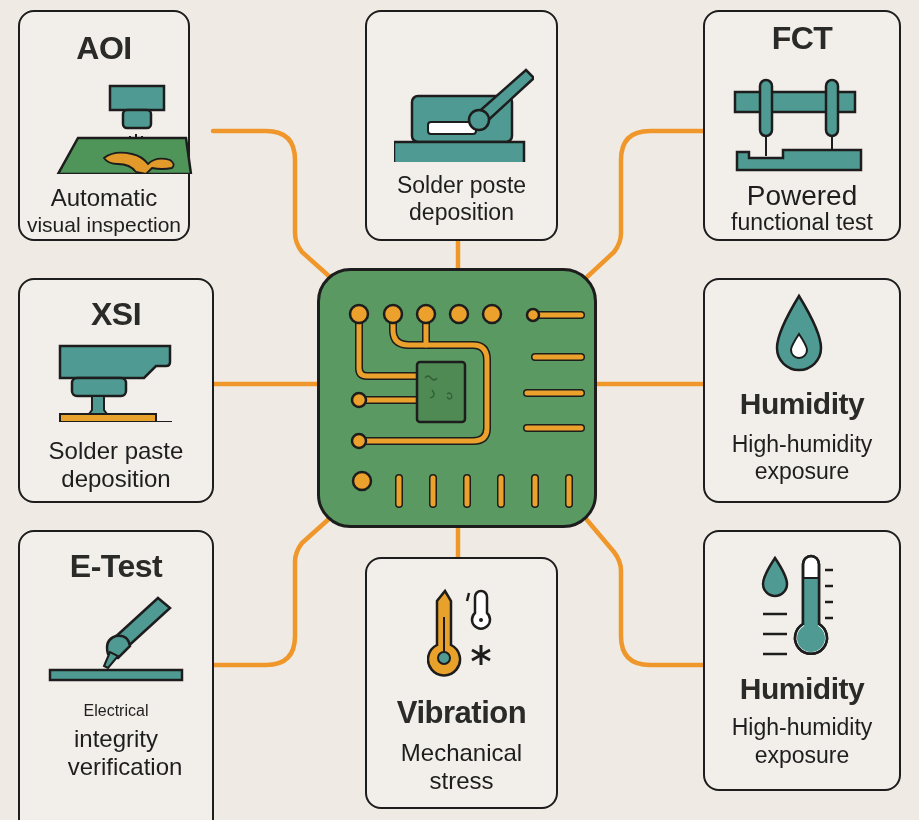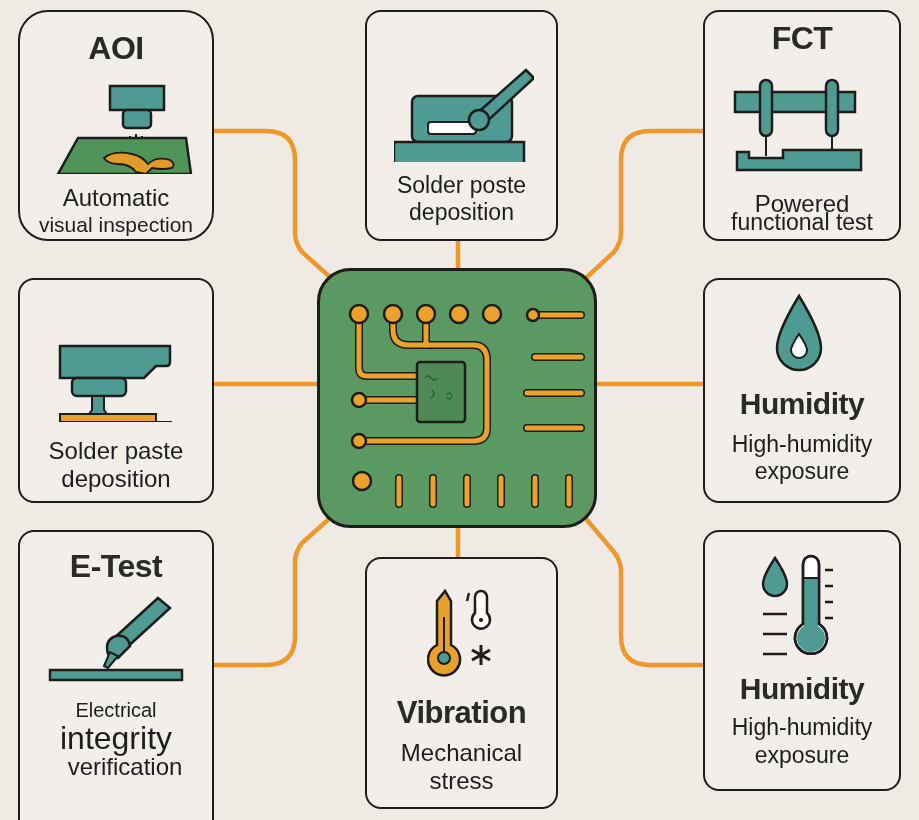--- a/index.html
+++ b/index.html
@@ -89,21 +89,21 @@
     <circle cx="45" cy="213" r="9"></circle>
   </g>
   <rect x="100" y="94" width="48" height="60" rx="3" fill="#4f8a55" stroke="#1d1d1d" stroke-width="2.5"></rect>
   <g stroke="#2f5e35" stroke-width="1.3" fill="none">
     <path d="M108 110 q3 -4 6 0 q3 4 6 0"></path>
       <path d="M115 122 q5 6 -2 8"></path>
       <path d="M130 126 q4 -3 5 3 q-2 4 -5 0"></path>
   </g>
 </svg>
 
-<div class="card" style="left:18px;top:10px;width:196px;height:231px;border-radius:30px;">
+<div class="card" style="left:18px;top:10px;width:172px;height:231px;">
   <div class="title" style="top:18px;">AOI</div>
   <svg class="icon" viewBox="0 0 150 100" style="left:26px;top:62px;width:150px;height:100px;">
     <rect x="64" y="12" width="54" height="24" fill="#4f9a92" stroke="#1d1d1d" stroke-width="2.5"></rect>
     <rect x="77" y="36" width="28" height="18" rx="4" fill="#4f9a92" stroke="#1d1d1d" stroke-width="2.5"></rect>
     <g stroke="#1d1d1d" stroke-width="2" fill="#fff">
         <path d="M84 62 v10"></path>
         <path d="M90 60 v14"></path>
         <path d="M96 62 v10"></path>
       </g>
     <path d="M42 72 H150 L155 108 H22 Z" transform="translate(-10,-8)" fill="#4f9458" stroke="#1d1d1d" stroke-width="2.5"></path>
@@ -127,25 +127,26 @@
 
 <div class="card" style="left:703px;top:10px;width:198px;height:231px;">
   <div class="title" style="top:8px;">FCT</div>
   <svg class="icon" viewBox="0 0 140 100" style="left:26px;top:66px;width:140px;height:100px;">
     <rect x="4" y="14" width="120" height="20" fill="#4f9a92" stroke="#1d1d1d" stroke-width="2.5"></rect>
     <rect x="29" y="2" width="12" height="56" rx="6" fill="#4f9a92" stroke="#1d1d1d" stroke-width="2.5"></rect>
     <rect x="95" y="2" width="12" height="56" rx="6" fill="#4f9a92" stroke="#1d1d1d" stroke-width="2.5"></rect>
     <path d="M35 58 V78 M101 58 V72" stroke="#1d1d1d" stroke-width="2"></path>
     <path d="M6 74 H18 V80 H52 V72 H130 V92 H6 Z" fill="#4f9a92" stroke="#1d1d1d" stroke-width="2.5"></path>
   </svg>
-  <div class="desc" style="top:170px;font-size:24px;margin-top:8px;">Powered</div>
+  <div class="desc" style="top:170px;font-size:28px;">Powered</div>
   <div class="desc" style="top:197px;">functional test</div>
 </div>
 
 <div class="card" style="left:18px;top:278px;width:196px;height:225px;">
+  <div class="title" style="top:16px;">XSI</div>
   <svg class="icon" viewBox="0 0 120 80" style="left:38px;top:62px;width:120px;height:80px;">
     <path d="M2 4 H112 V20 Q112 24 108 24 H98 L86 36 H2 Z" fill="#4f9a92" stroke="#1d1d1d" stroke-width="2.5"></path>
     <rect x="14" y="36" width="54" height="18" rx="5" fill="#4f9a92" stroke="#1d1d1d" stroke-width="2.5"></rect>
     <path d="M34 54 h12 v14 l3 4 h-18 l3 -4 z" fill="#4f9a92" stroke="#1d1d1d" stroke-width="2"></path>
     <rect x="2" y="72" width="96" height="8" fill="#e8a12a" stroke="#1d1d1d" stroke-width="2"></rect>
     <path d="M98 80 H114" stroke="#1d1d1d" stroke-width="2"></path>
   </svg>
   <div class="desc" style="top:157px;font-size:24px;">Solder paste</div>
   <div class="desc" style="top:185px;font-size:24px;">deposition</div>
 </div>
@@ -161,22 +162,22 @@
 </div>
 
 <div class="card" style="left:18px;top:530px;width:196px;height:308px;">
   <div class="title" style="top:16px;">E-Test</div>
   <svg class="icon" viewBox="0 0 140 90" style="left:28px;top:62px;width:140px;height:90px;">
     <path d="M110 4 L122 14 L76 56 L64 46 Z" fill="#4f9a92" stroke="#1d1d1d" stroke-width="2.5"></path>
     <path d="M60 60 Q56 46 68 42 Q80 40 82 52 L70 64 Z" fill="#4f9a92" stroke="#1d1d1d" stroke-width="2.5"></path>
     <path d="M62 58 L56 72 L60 74 L70 62 Z" fill="#4f9a92" stroke="#1d1d1d" stroke-width="2"></path>
     <rect x="2" y="76" width="132" height="10" fill="#4f9a92" stroke="#1d1d1d" stroke-width="2.5"></rect>
   </svg>
-  <div class="desc" style="top:165px;font-size:20px;">Electrical</div>
-  <div class="desc" style="top:193px;font-size:32px;">integrity</div>
+  <div class="desc" style="top:165px;font-size:16px;">Electrical</div>
+  <div class="desc" style="top:193px;font-size:24px;">integrity</div>
   <div class="desc" style="top:221px;font-size:24px;padding-left:18px;">verification</div>
 </div>
 
 <div class="card" style="left:365px;top:557px;width:193px;height:252px;">
   <svg class="icon" viewBox="0 0 80 100" style="left:60px;top:24px;width:80px;height:100px;">
     <path d="M18 8 L24 18 V62 A16 16 0 1 1 10 62 V18 Z" fill="#e8a12a" stroke="#1d1d1d" stroke-width="2.5"></path>
     <path d="M17 34 V70" stroke="#1d1d1d" stroke-width="2"></path>
     <circle cx="17" cy="75" r="6" fill="#4f9a92" stroke="#1d1d1d" stroke-width="2"></circle>
     <path d="M42 10 l-2 8" stroke="#1d1d1d" stroke-width="2.5"></path>
     <path d="M54 8 a6 6 0 0 1 6 6 V30 a9 9 0 1 1 -12 0 V14 a6 6 0 0 1 6 -6 Z" fill="#fff" stroke="#1d1d1d" stroke-width="2.5"></path>

